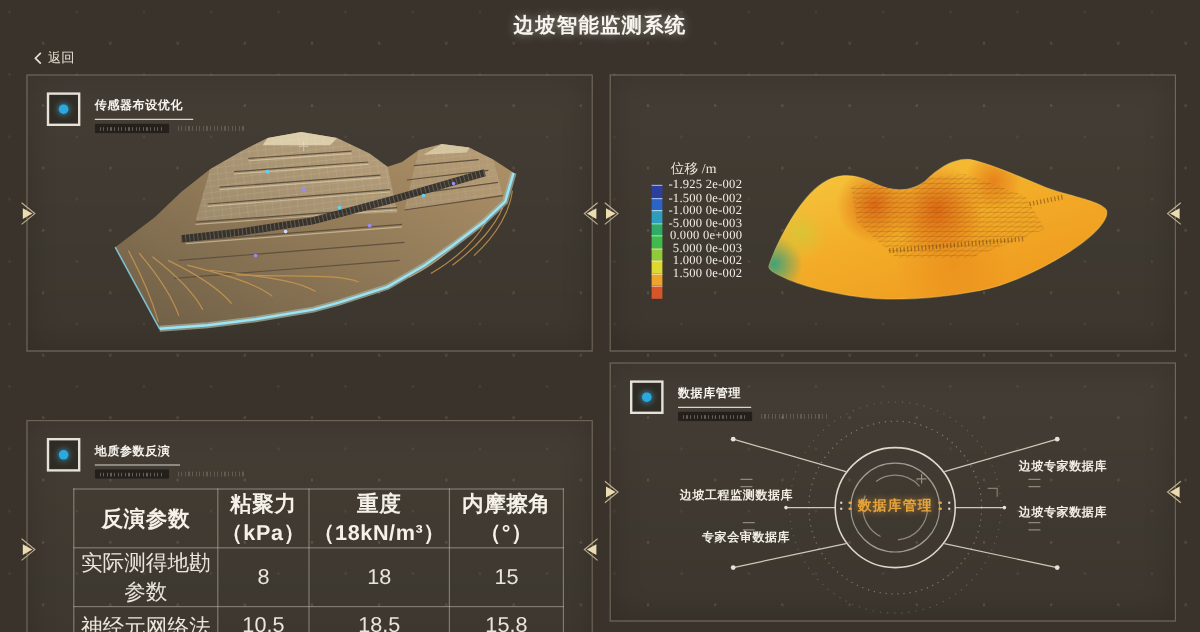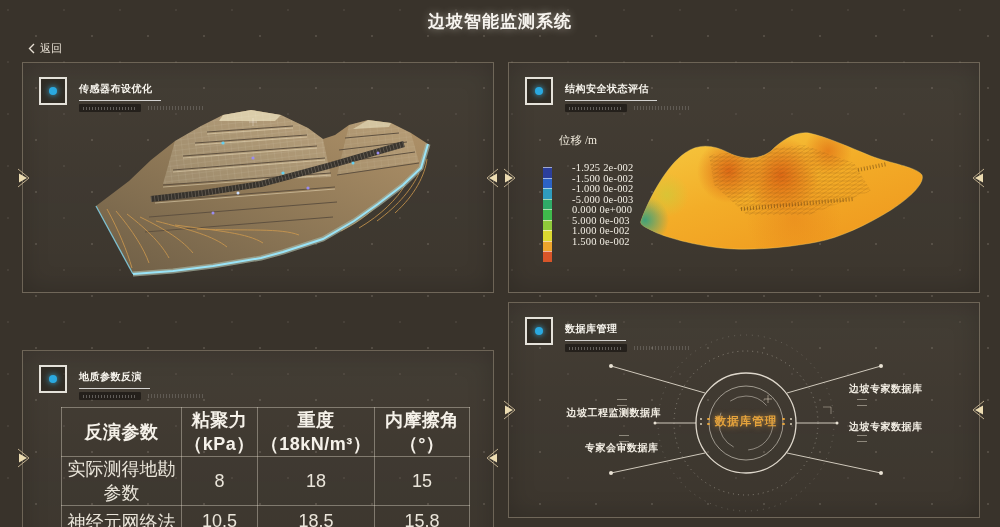--- a/index.html
+++ b/index.html
@@ -61,25 +61,25 @@
   }
   
   .edge-arrow{position:absolute;width:16px;height:22px;top:calc(50% - 11px);cursor:pointer;z-index:8;}
   .edge-arrow.left {left:-8px;}
   .edge-arrow.right{right:-8px;}
   .edge-arrow svg{display:block}
   
   .terrain{position:absolute;left:0;top:0;}
   
   .legend{position:absolute;left:34px;top:70px;z-index:4;}
-  .legend-title{font-family:"Liberation Serif", serif;font-size:11.5px;color:#efe9db;margin-left:16px;margin-bottom:19px;}
+  .legend-title{font-family:"Liberation Serif", serif;font-size:11.5px;color:#efe9db;margin-left:16px;margin-bottom:6px;}
   .legend-body{display:flex;}
   .legend-bar{width:9px;display:flex;flex-direction:column;}
   .legend-bar .seg{height:10.5px;border-top:1px solid rgba(255,255,255,.55);box-sizing:border-box;}
-  .legend-labels{margin-left:20px;margin-top:-4px;}
+  .legend-labels{margin-left:5px;margin-top:-4px;text-align:right;}
   .legend-labels div{
     font-family:"Liberation Serif", serif;font-size:10.5px;line-height:10.5px;
     color:#f3efe5;white-space:nowrap;letter-spacing:.2px;
   }
   
   .inv-table{
     position:absolute;left:38px;top:56px;width:408px;border-collapse:collapse;
     font-size:18px;table-layout:fixed;
   }
   .inv-table th,.inv-table td{
@@ -223,32 +223,20 @@
   </span>
   <span class="edge-arrow right">
     <svg width="16" height="22" viewBox="0 0 16 22">
         <path d="M13,2 L2,11 L13,20" fill="none" stroke="#bfae8e" stroke-width="1"></path>
         <path d="M12,6.5 L4,11 L12,15.5 Z" fill="#ecdcb2"></path>
       </svg>
   </span>
 </section>
 
 <section class="panel" id="panel-safety">
-  <div class="panel-head">
-    <span class="head-icon">
-        <i style="background-color: rgb(42, 169, 224);"></i>
-      </span>
-    <span class="head-text">
-      <span class="head-title">结构安全状态评估</span>
-      <span class="head-sub">
-          <span class="badge-dark"></span>
-          <span class="badge-faint"></span>
-        </span>
-    </span>
-  </div>
 
   <div class="legend">
     <div class="legend-title">位移 /m</div>
     <div class="legend-body">
       <div class="legend-bar">
         <div class="seg" style="background-color: rgb(44, 63, 156);"></div>
         <div class="seg" style="background-color: rgb(44, 99, 198);"></div>
         <div class="seg" style="background-color: rgb(47, 156, 190);"></div>
         <div class="seg" style="background-color: rgb(47, 171, 104);"></div>
         <div class="seg" style="background-color: rgb(63, 186, 76);"></div>

